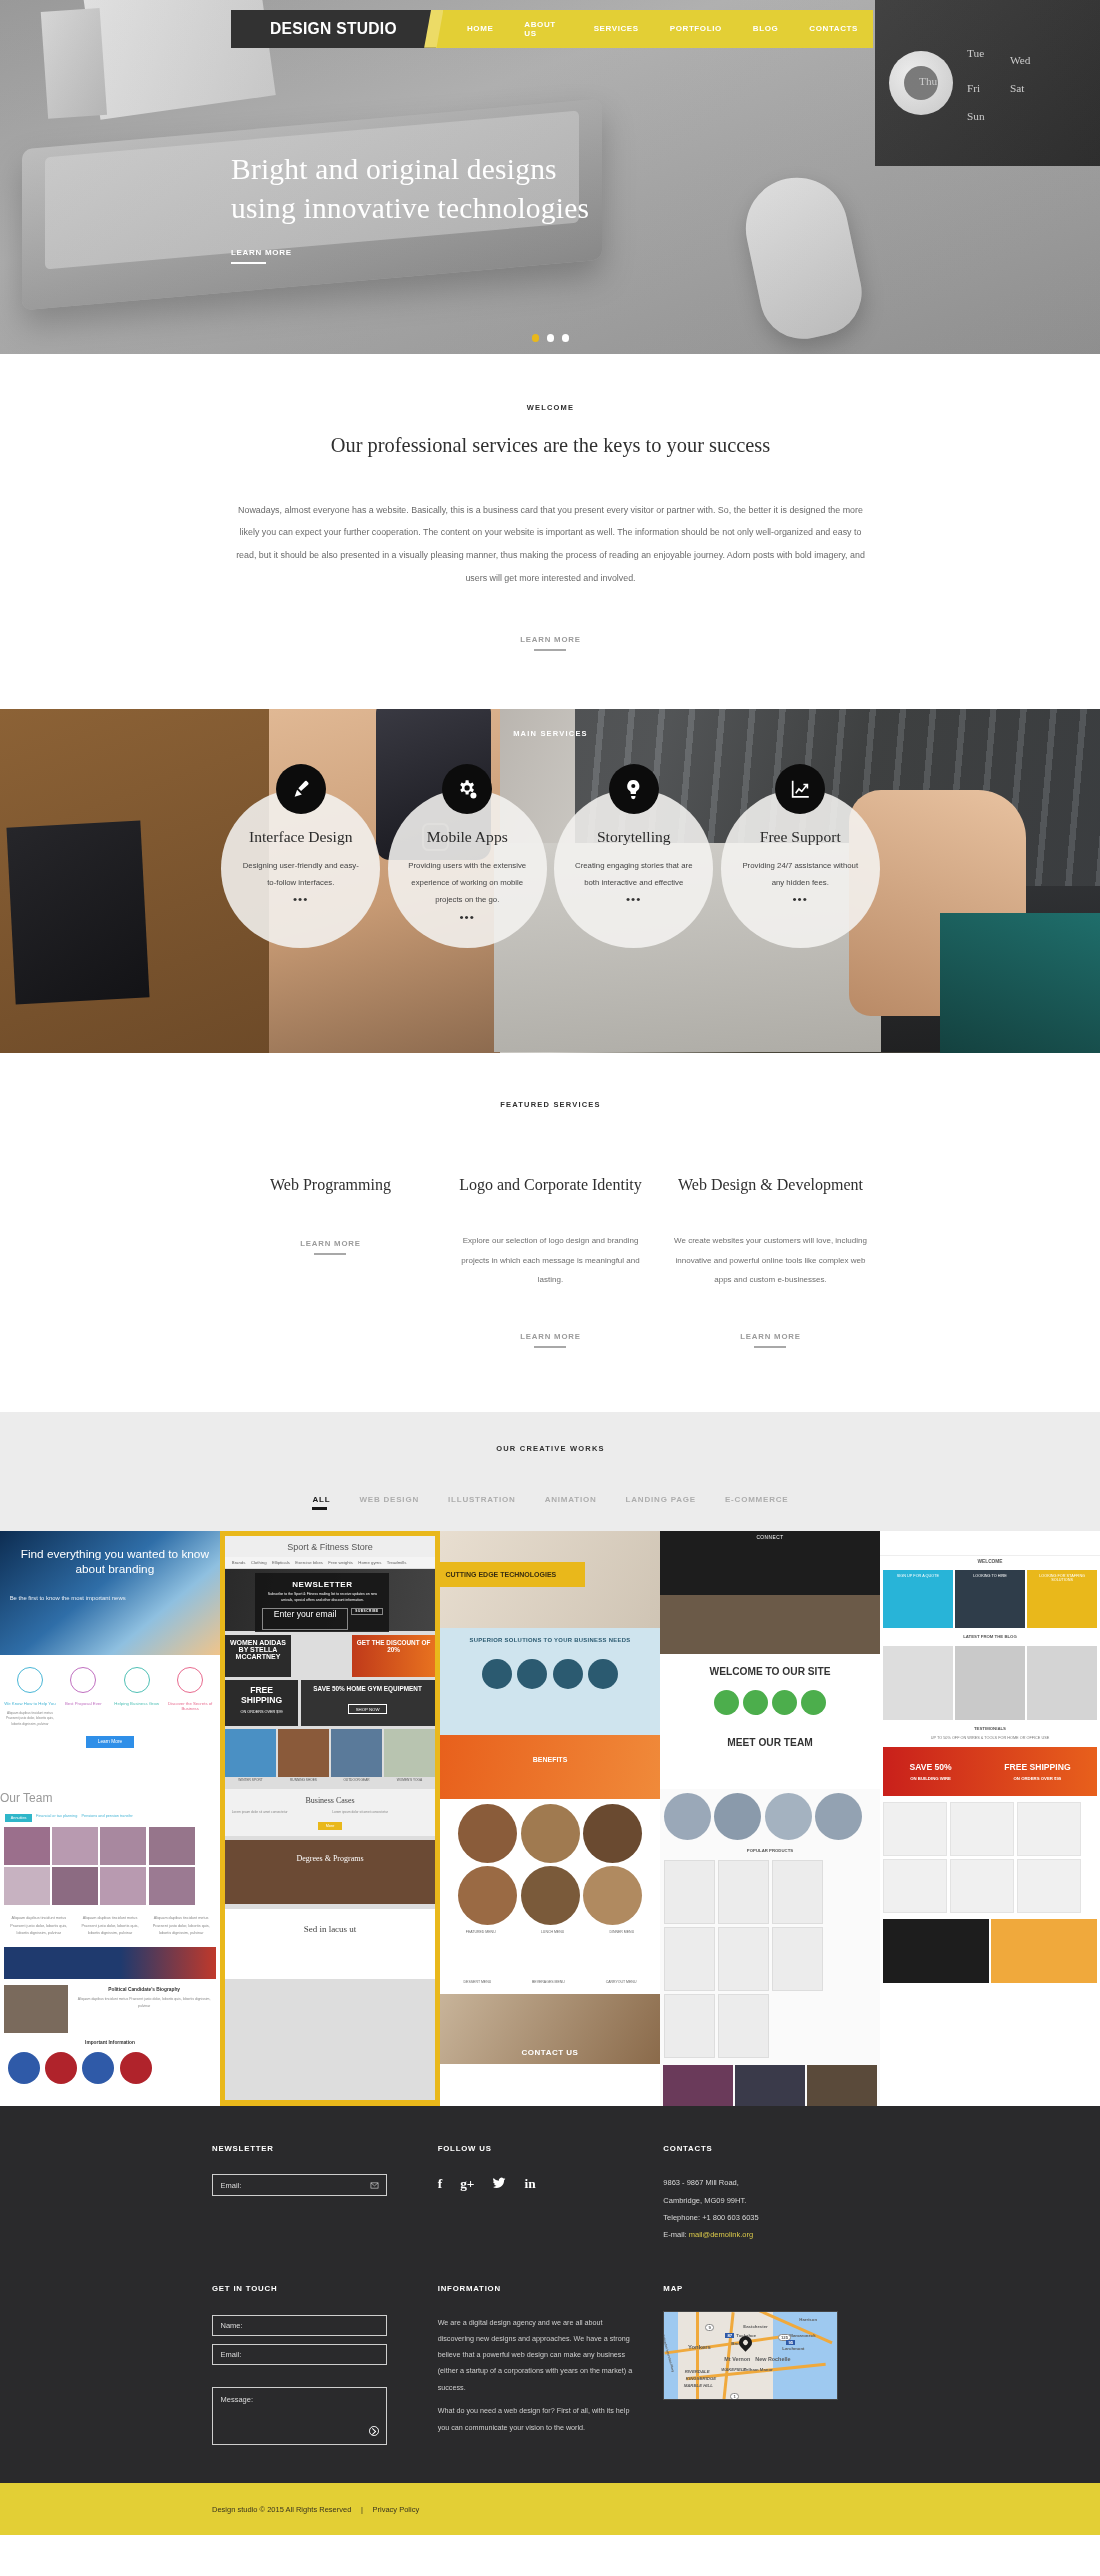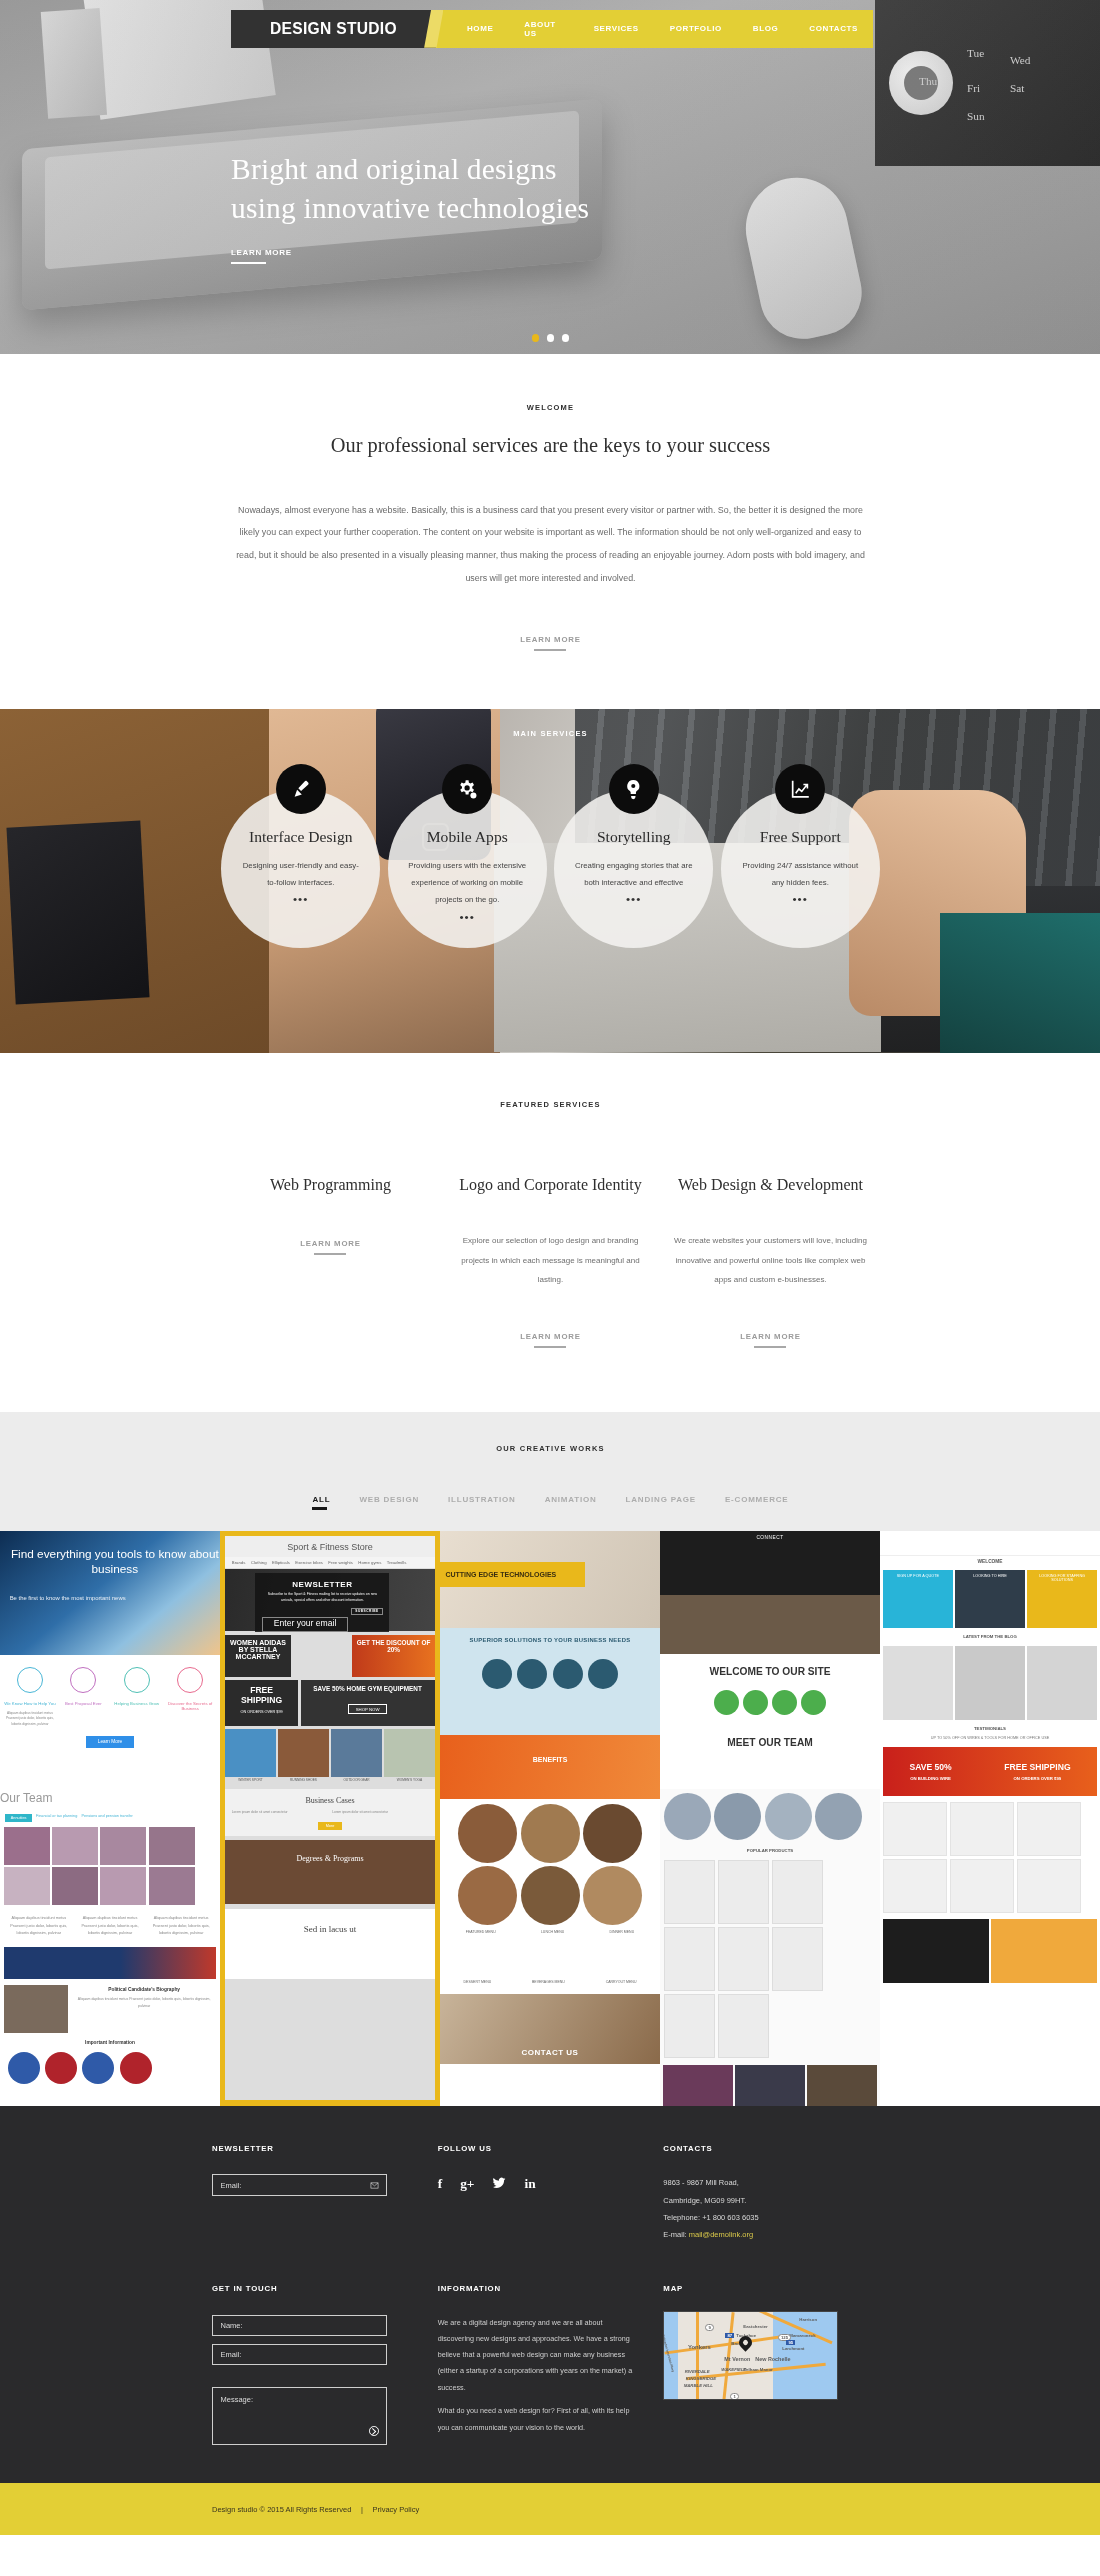--- a/index.html
+++ b/index.html
@@ -130,21 +130,21 @@
   
   .t2{position:absolute;inset:0;background:#e9b81b;padding:5.4px;}
   .t2 .inner{background:#ddd;height:100%;position:relative;overflow:hidden;}
   .t2 .hd{background:#eee;padding:5.4px 6.4px;font-size:9px;color:#555;}
   .t2 .nav2{display:flex;gap:5.4px;font-size:4.3px;padding:3.2px 6.4px;background:#f4f4f4;color:#666;border-bottom:0.5px solid #ddd;}
   .t2 .banner{height:62px;background:linear-gradient(100deg,#2a2a2a,#444);position:relative;}
   .t2 .pop{position:absolute;left:30px;top:3.2px;width:134px;height:59px;background:rgba(20,20,20,.88);color:#fff;padding:6.4px;}
   .t2 .pop b{font-size:8px;letter-spacing:0.5px;}
   .t2 .pop p{font-size:3.5px;margin-top:3.2px;line-height:1.6;}
   .t2 .pop .inp{margin-top:4.3px;display:flex;gap:2.7px;}
-  .t2 .pop .inp span{flex:1;border:0.5px solid #888;height:15px;margin-top:9px;}
+  .t2 .pop .inp span{flex:1;border:0.5px solid #888;height:22px;}
   .t2 .pop .inp b{width:32px;border:0.5px solid #888;height:7.5px;font-size:3.2px;display:flex;align-items:center;justify-content:center;}
   .t2 .rowA{display:flex;gap:2.7px;margin-top:3.2px;height:42px;}
   .t2 .rowA .a{flex:1;background:#2b2b2b;color:#fff;font-size:7px;font-weight:bold;padding:4.3px;}
   .t2 .rowA .b{flex:1;background:#ddd;}
   .t2 .rowA .c{flex:1.3;background:linear-gradient(90deg,#c03a1a,#e8721f);color:#fff;font-size:6.4px;font-weight:bold;padding:4.3px;}
   .t2 .rowB{display:flex;gap:2.7px;margin-top:3.2px;height:46px;}
   .t2 .rowB .a{flex:1;background:#2b2b2b;color:#fff;padding:5.4px;}
   .t2 .rowB .b{flex:2;background:#333;color:#fff;padding:5.4px;text-align:center;}
   .t2 .rowC{display:flex;gap:2.7px;margin-top:3.2px;height:48px;}
   .t2 .rowC i{flex:1;display:block;background:#7aa7cf;}
@@ -383,21 +383,21 @@
       <span class="filt">ILLUSTRATION</span>
       <span class="filt">ANIMATION</span>
       <span class="filt">LANDING PAGE</span>
       <span class="filt">E-COMMERCE</span>
     </div>
 
     <div class="grid">
 
       <div class="cell">
         <div class="t1a">
-          <div class="h">Find everything you tools to know about business</div>
+          <div class="h">Find everything you wanted to know about branding</div>
           <div class="s">Be the first to know the most important news</div>
         </div>
         <div class="t1b">
           <div style="display:flex;padding:11.8px 3.2px 0">
             <div style="flex:1">
                 <div class="ring"></div>
               <div style="font-size:4.3px;color:#49b6d6;margin-top:8.6px;text-align:center">We Know How to Help You</div>
               <div style="font-size:3.2px;color:#888;margin-top:4.3px;text-align:center;line-height:1.8">Aliquam dapibus tincidunt metus Praesent justo dolor, lobortis quis, lobortis dignissim, pulvinar</div>
               </div>
             <div style="flex:1">

